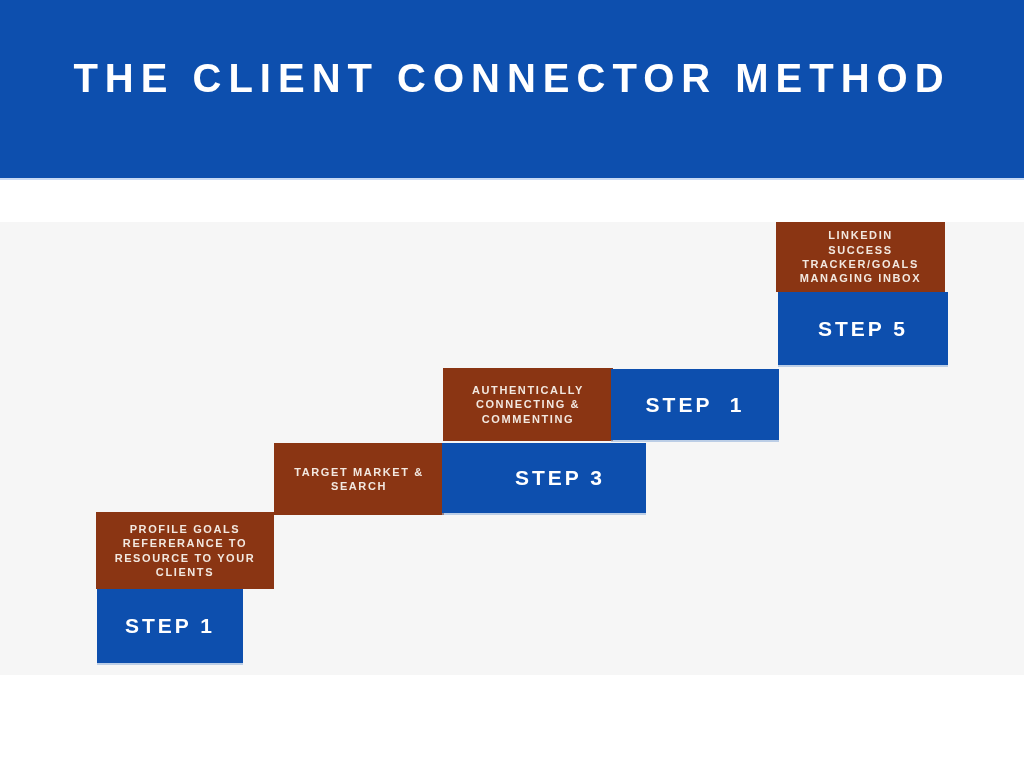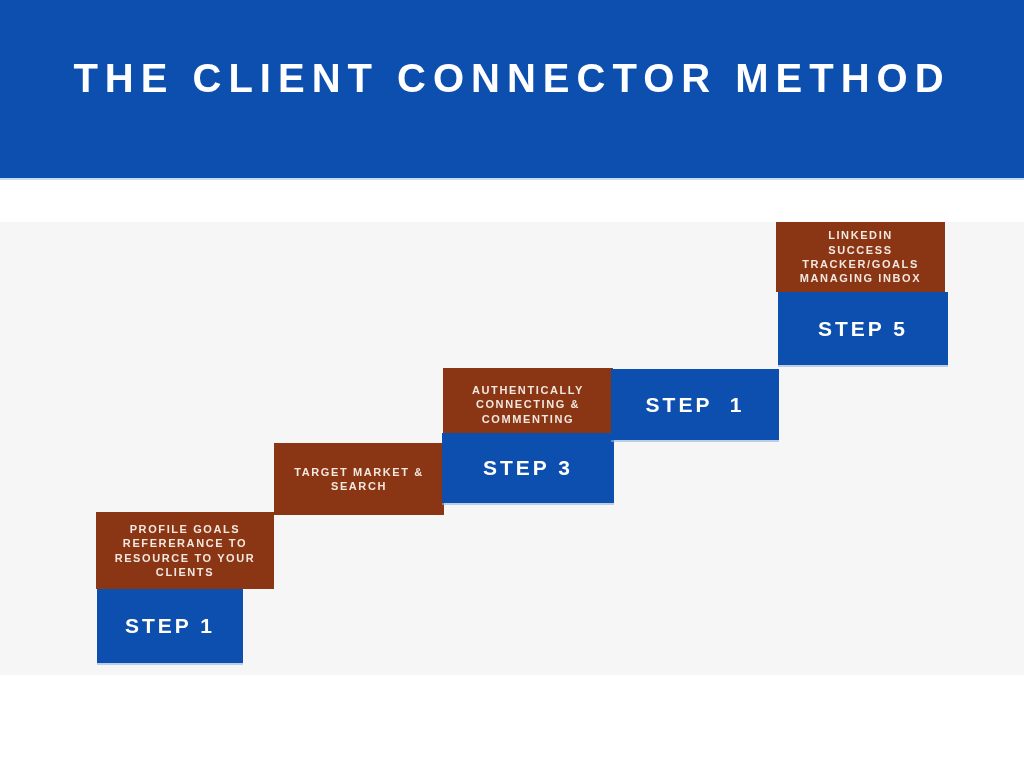--- a/index.html
+++ b/index.html
@@ -78,21 +78,21 @@
     box-shadow: 0 2px 0 rgba(150, 180, 220, 0.6);
   }
   
   .s1-desc { left: 96px;  top: 512px; width: 178px; height: 77px; }
   .s1-box  { left: 97px;  top: 589px; width: 146px; height: 74px; }
   
   .s2-desc { left: 274px; top: 443px; width: 170px; height: 72px; }
   .s2-box  { left: 277px; top: 515px; width: 169px; height: 70px; }
   
   .s3-desc { left: 443px; top: 368px; width: 170px; height: 73px; }
-  .s3-box  { left: 442px; top: 433px; width: 172px; height: 70px; }
+  .s3-box  { left: 442px; top: 443px; width: 172px; height: 70px; padding-left: 32px; }
   
   .s4-desc { left: 612px; top: 294px; width: 166px; height: 74px; }
   .s4-box  { left: 611px; top: 369px; width: 168px; height: 71px; }
   
   .s5-desc { left: 776px; top: 222px; width: 169px; height: 70px; }
   .s5-box  { left: 778px; top: 292px; width: 170px; height: 73px; }
 </style>
 </head>
 <body>
 

